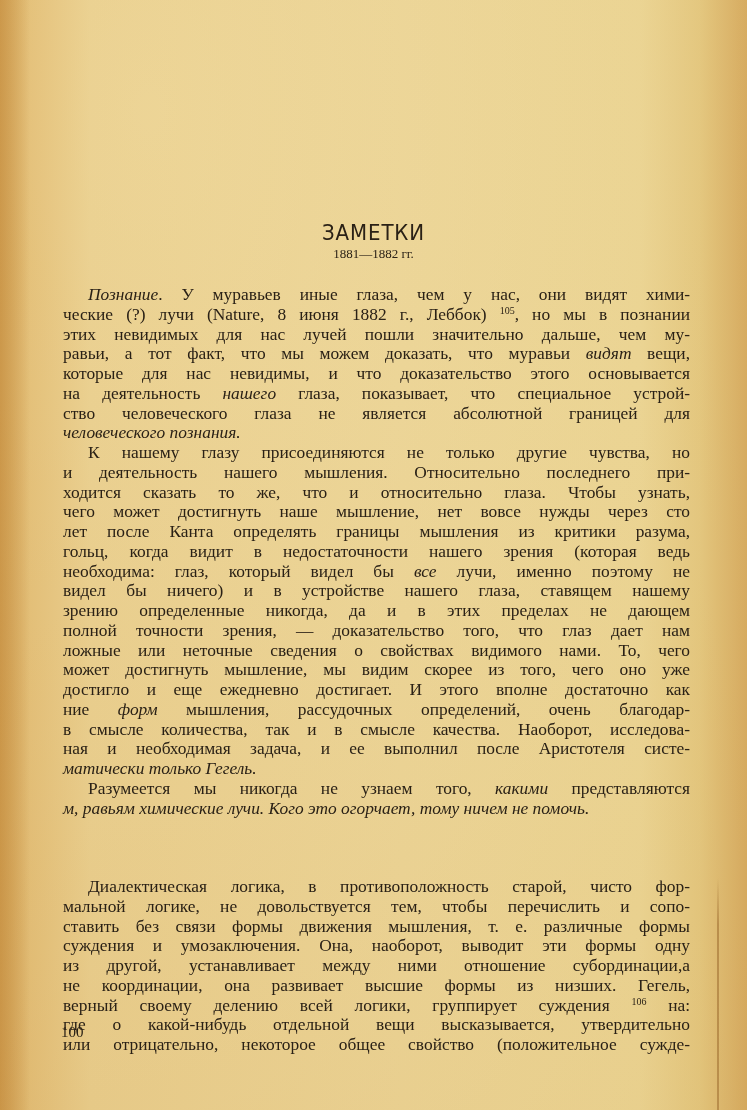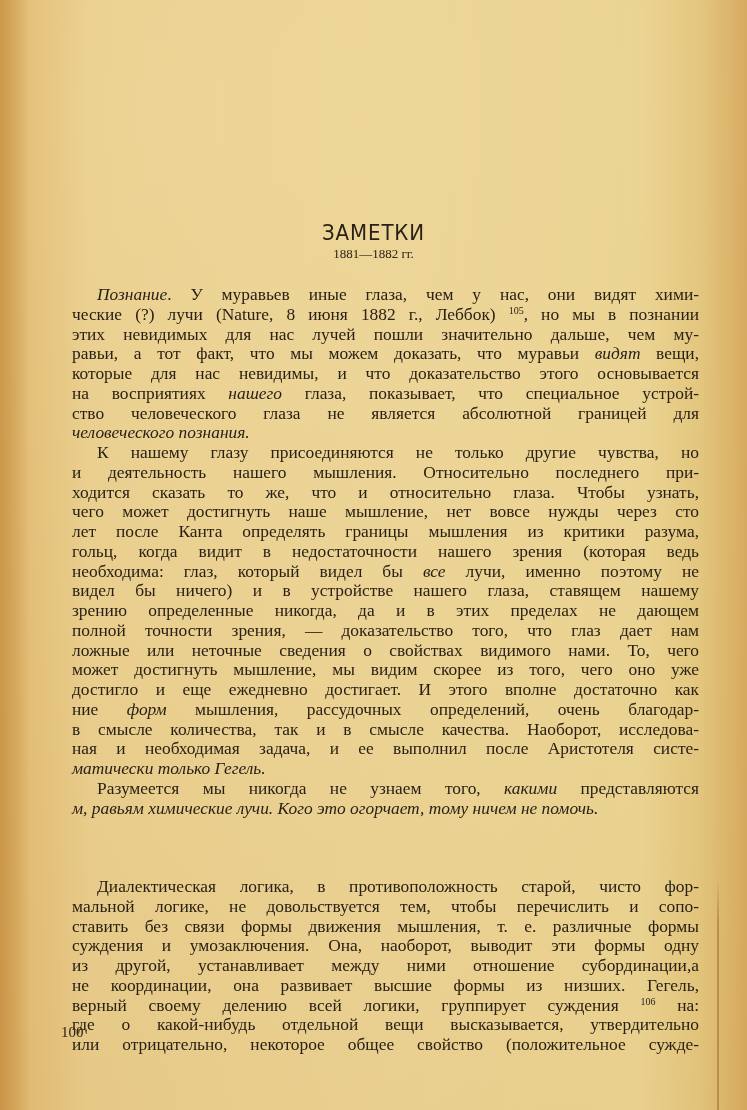--- a/index.html
+++ b/index.html
@@ -30,21 +30,21 @@
       position: absolute; left: 0; right: 0; top: 205px;
       text-align: center; font-size: 22px; letter-spacing: 1px;
       font-family: "DejaVu Sans", sans-serif; font-weight: normal;
       transform: scaleX(0.9);
     }
     .subtitle {
       position: absolute; left: 0; right: 0; top: 246px;
       text-align: center; font-size: 13px;
     }
     .body-text {
-      position: absolute; left: 72px; width: 627px;
+      position: absolute; left: 63px; width: 627px;
       font-size: 17.4px; line-height: 19.75px;
     }
     .line {
       display: block; white-space: nowrap;
       text-align: justify; text-align-last: justify;
       height: 19.75px;
     }
     .line.last { text-align-last: left; font-style: italic; }
     .indent { padding-left: 25px; }
     .block1 { top: 285px; }
@@ -64,21 +64,21 @@
 
 <h1 class="title">ЗАМЕТКИ</h1>
 <div class="subtitle">1881—1882 гг.</div>
 
 <div class="body-text block1" id="block1">
     <span class="line indent"><span></span><span class="it">Познание</span><span>. У муравьев иные глаза, чем у нас, они видят хими-</span></span>
     <span class="line"><span>ческие (?) лучи (Nature, 8 июня 1882 г., Леббок) </span><sup>105</sup><span>, но мы в познании</span></span>
     <span class="line"><span>этих невидимых для нас лучей пошли значительно дальше, чем му-</span></span>
     <span class="line"><span>равьи, а тот факт, что мы можем доказать, что муравьи </span><span class="it">видят</span><span> вещи,</span></span>
     <span class="line"><span>которые для нас невидимы, и что доказательство этого основывается</span></span>
-    <span class="line"><span>на восприятиях </span><span class="it">нашего</span><span> глаза, показывает, что специальное устрой-</span></span>
+    <span class="line"><span>на деятельность </span><span class="it">нашего</span><span> глаза, показывает, что специальное устрой-</span></span>
     <span class="line"><span>ство человеческого глаза не является абсолютной границей для</span></span>
     <span class="line last"><span>человеческого познания.</span></span>
     <span class="line indent"><span>К нашему глазу присоединяются не только другие чувства, но</span></span>
     <span class="line"><span>и деятельность нашего мышления. Относительно последнего при-</span></span>
     <span class="line"><span>ходится сказать то же, что и относительно глаза. Чтобы узнать,</span></span>
     <span class="line"><span>чего может достигнуть наше мышление, нет вовсе нужды через сто</span></span>
     <span class="line"><span>лет после Канта определять границы мышления из критики разума,</span></span>
     <span class="line"><span>гольц, когда видит в недостаточности нашего зрения (которая ведь</span></span>
     <span class="line"><span>необходима: глаз, который видел бы </span><span class="it">все</span><span> лучи, именно поэтому не</span></span>
     <span class="line"><span>видел бы ничего) и в устройстве нашего глаза, ставящем нашему</span></span>

